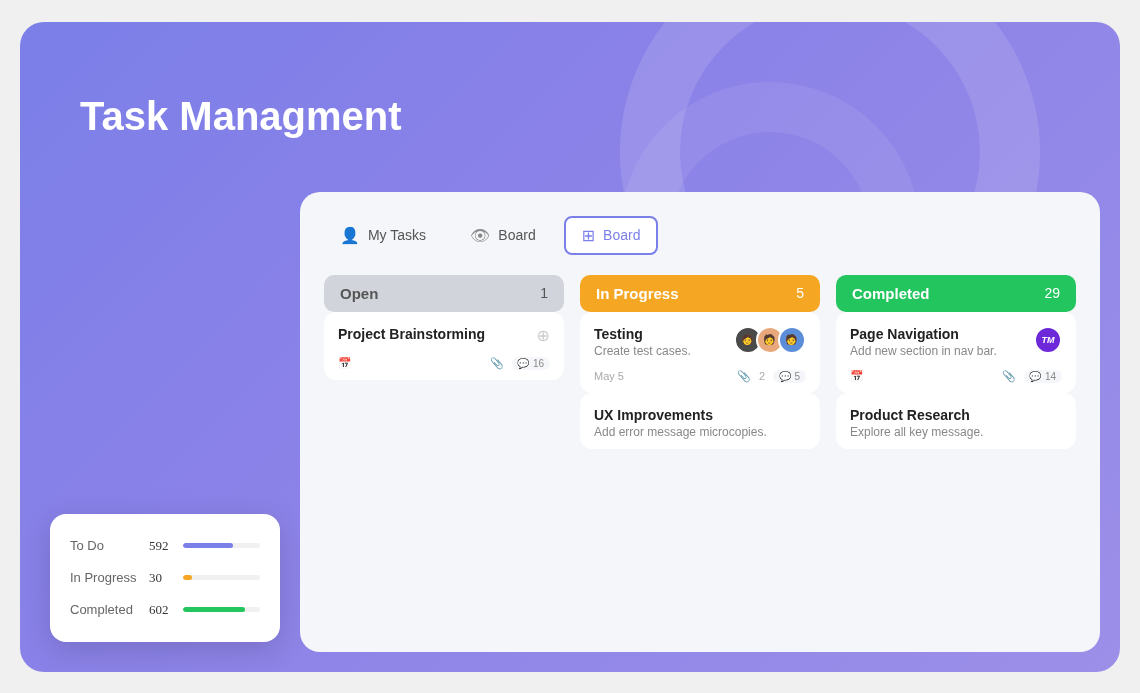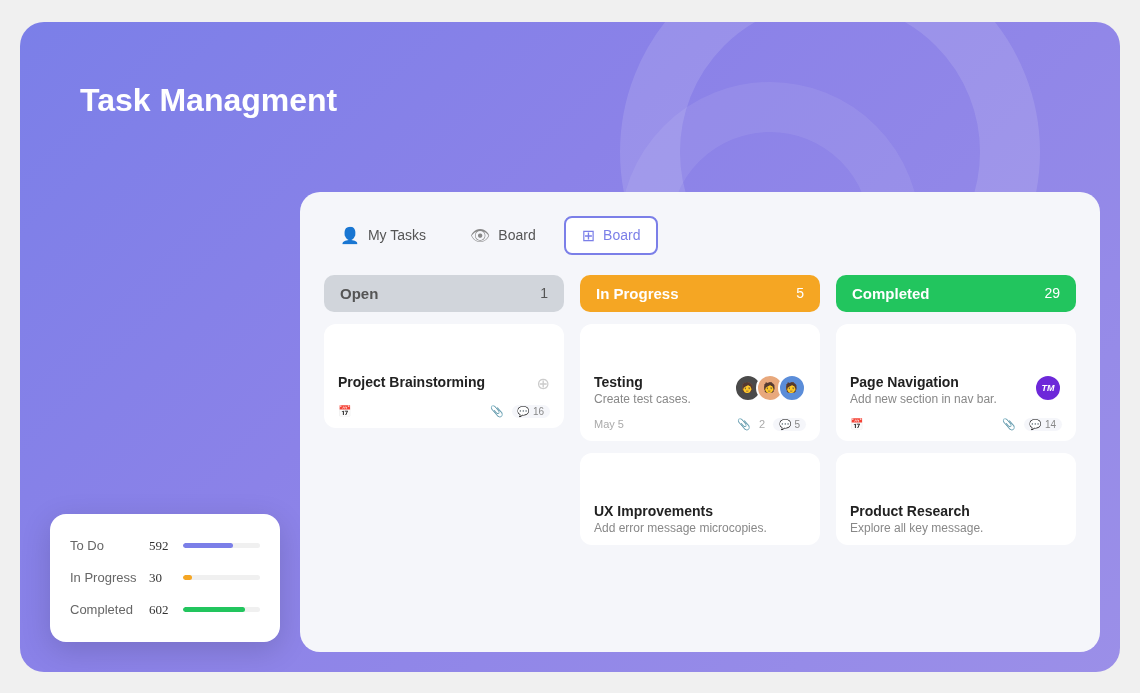--- a/index.html
+++ b/index.html
@@ -35,24 +35,24 @@
       position: absolute;
       width: 300px;
       height: 300px;
       border-radius: 50%;
       border: 50px solid rgba(255,255,255,0.08);
       top: 60px;
       right: 200px;
     }
     .page-title {
       position: absolute;
-      top: 60px;
+      top: 72px;
       left: 60px;
       color: white;
-      font-size: 32px;
+      font-size: 40px;
       font-weight: 700;
     }
     
     .main-panel {
       position: absolute;
       top: 170px;
       left: 280px;
       right: 20px;
       bottom: 20px;
       background: #f5f6fa;
@@ -94,21 +94,20 @@
     
     .board {
       display: flex;
       gap: 16px;
       height: calc(100% - 56px);
     }
     .column {
       flex: 1;
       display: flex;
       flex-direction: column;
-      gap: 12px;
     }
     .column-header {
       padding: 10px 16px;
       border-radius: 10px;
       display: flex;
       align-items: center;
       justify-content: space-between;
       font-size: 15px;
       font-weight: 600;
     }
@@ -134,21 +133,20 @@
       border-radius: 12px;
       padding: 14px 14px 10px 14px;
       display: flex;
       flex-direction: column;
       gap: 8px;
     }
     .task-card-header {
       display: flex;
       align-items: flex-start;
       justify-content: space-between;
-      margin-top: 36px;
     }
     .task-title {
       font-size: 14px;
       font-weight: 600;
       color: #222;
     }
     .task-desc {
       font-size: 12px;
       color: #888;
       margin-top: 2px;

